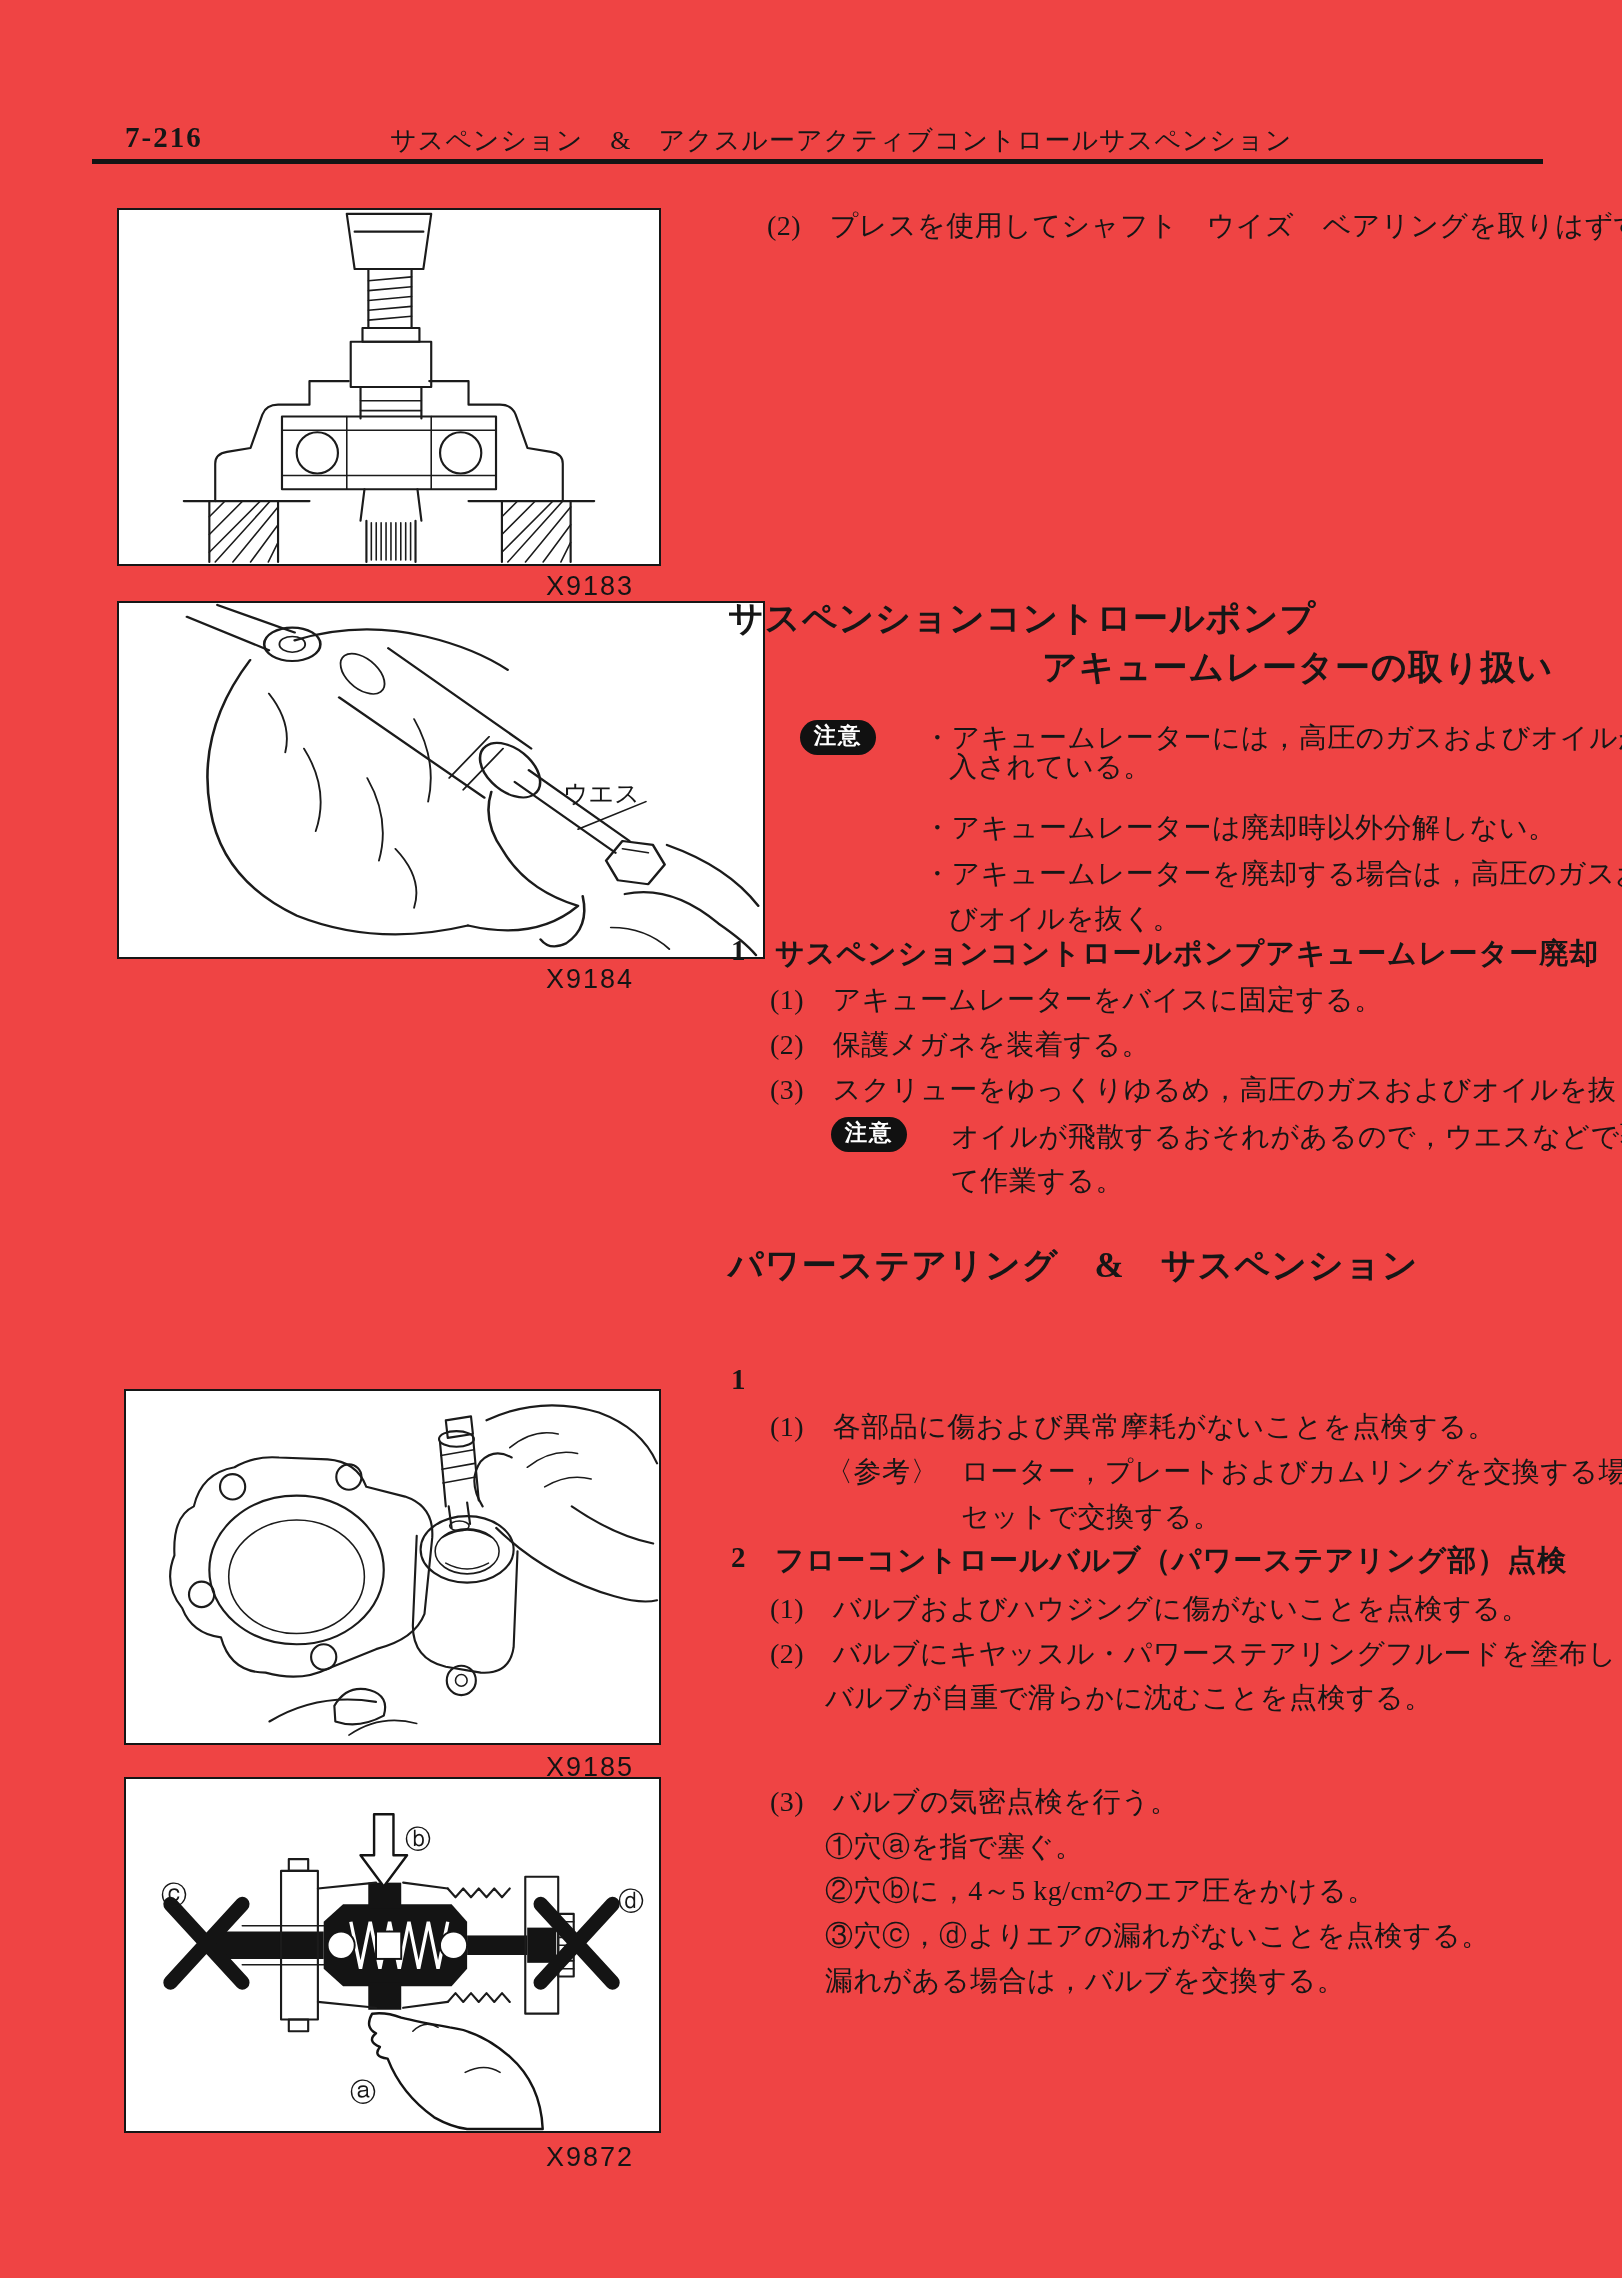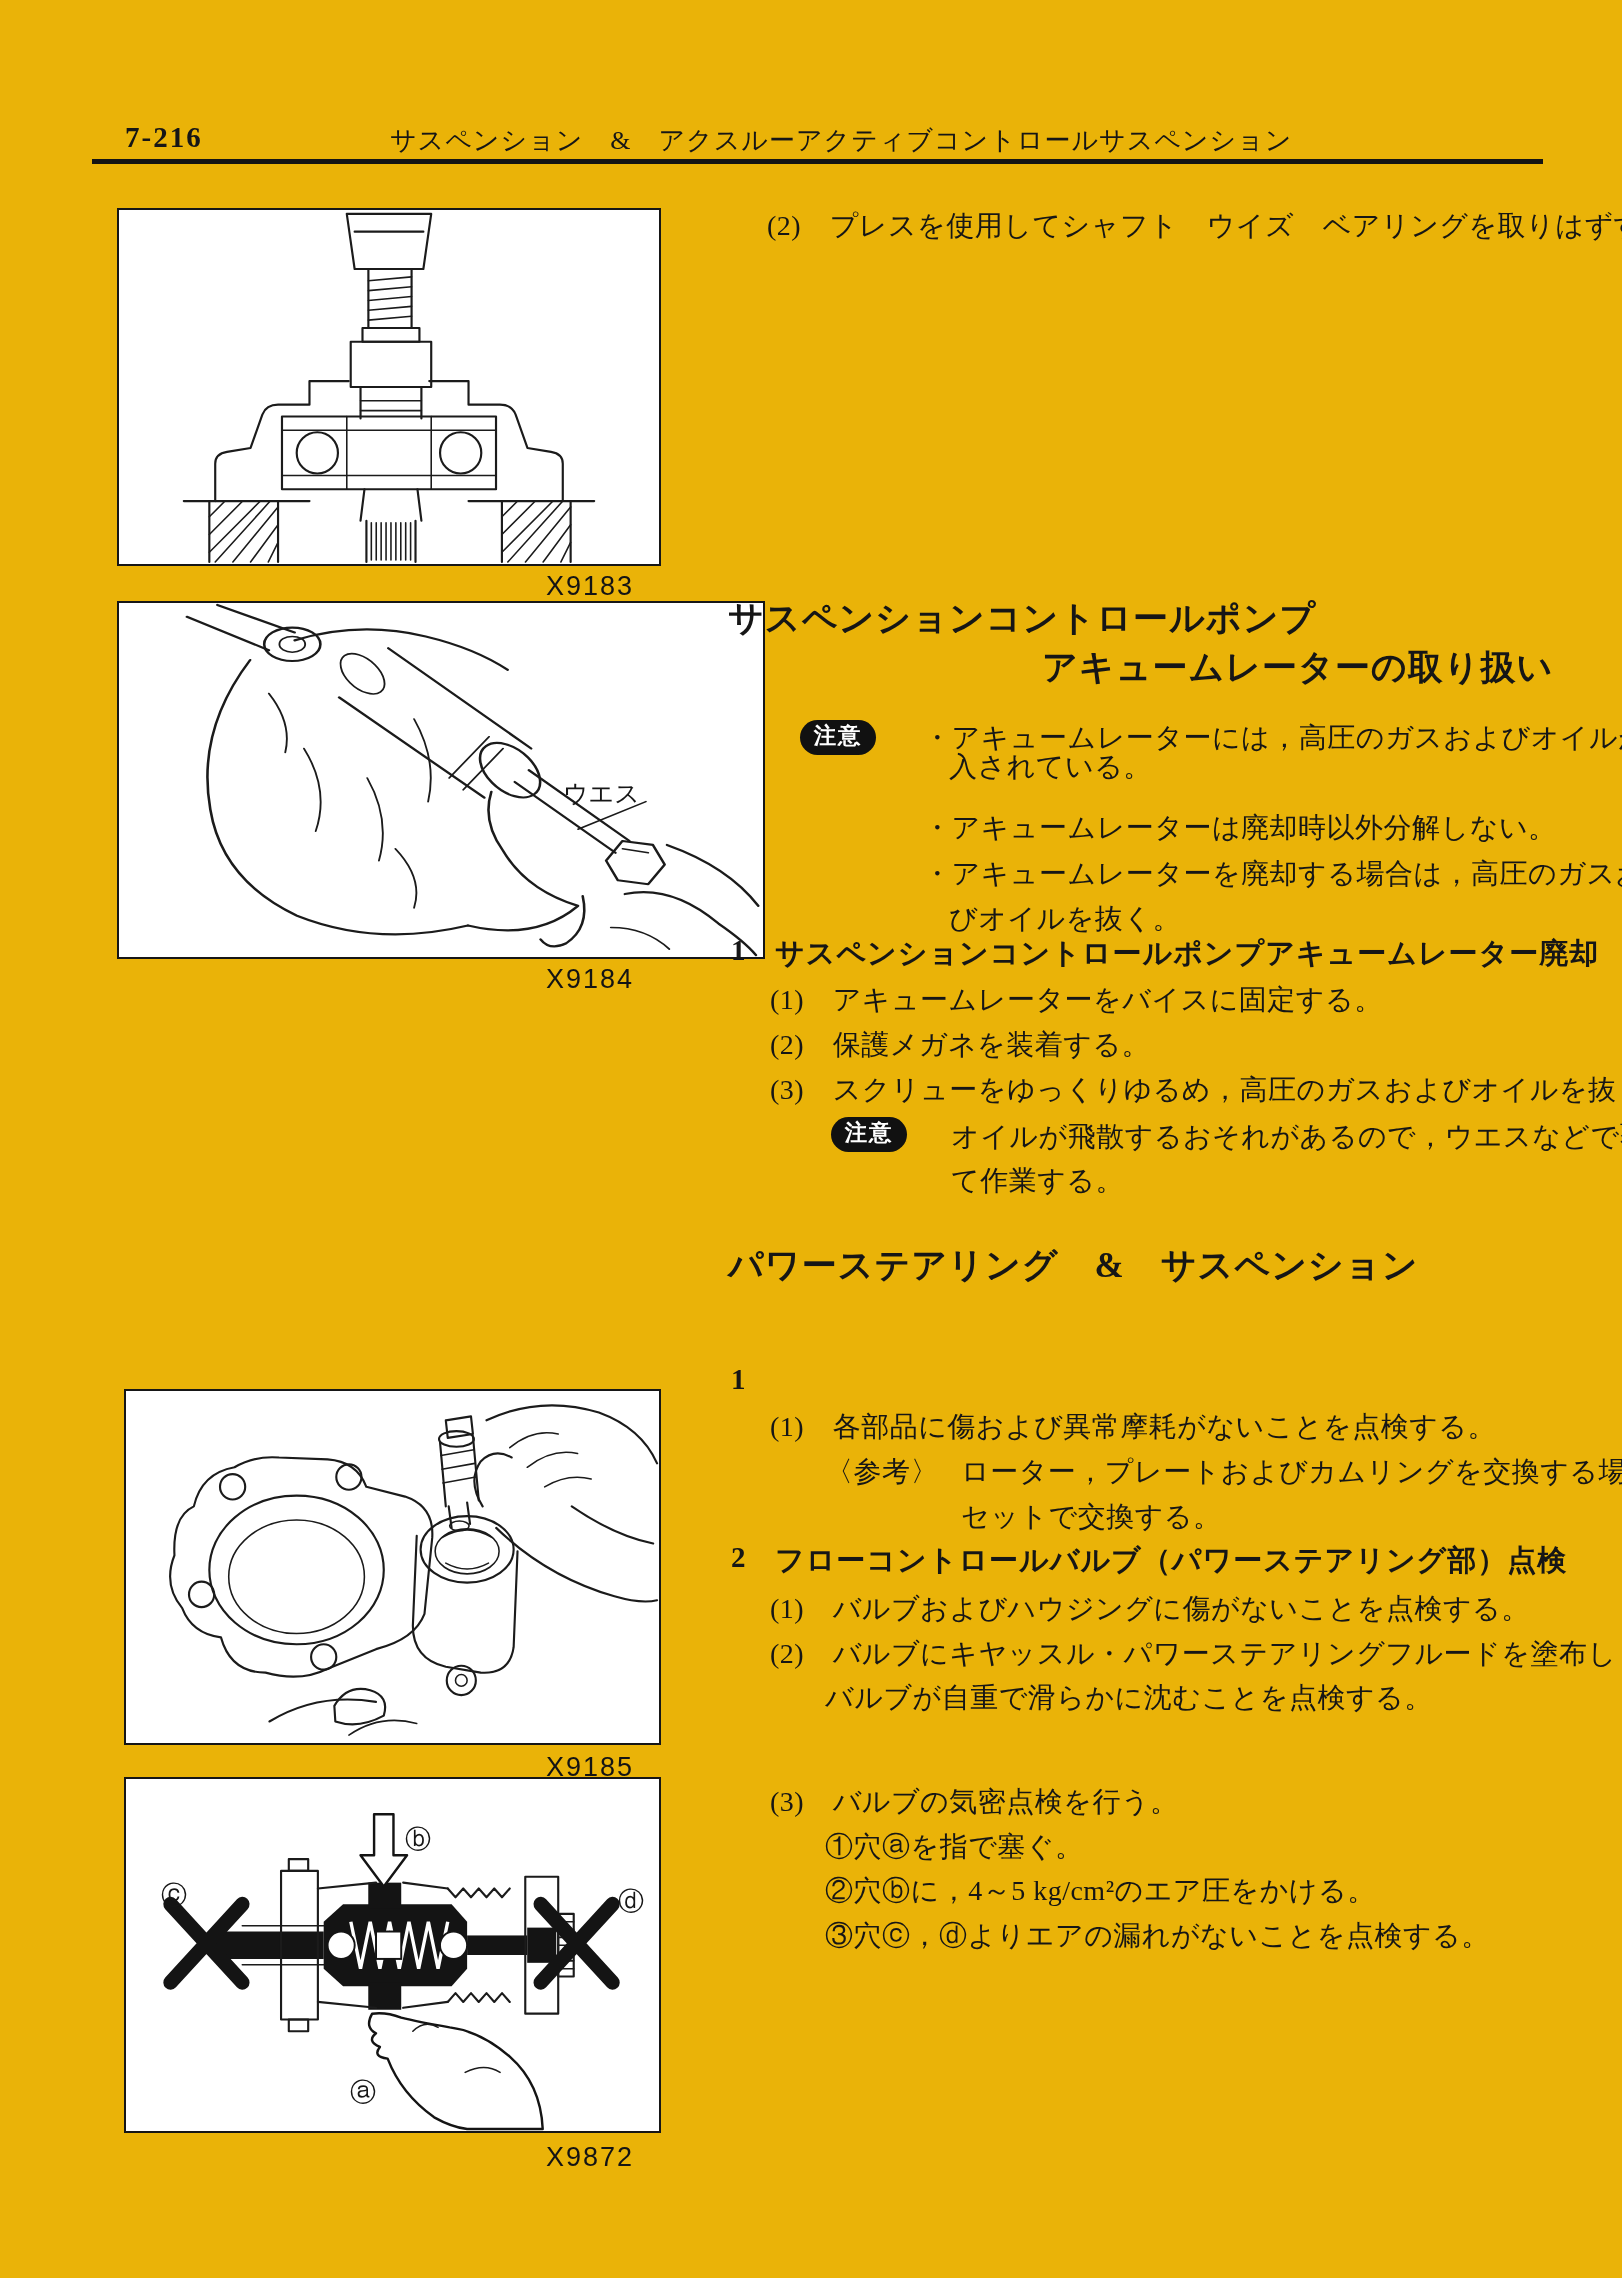--- a/index.html
+++ b/index.html
@@ -1,17 +1,17 @@
 <!DOCTYPE html>
 <html><head>
 <meta charset="utf-8">
 <style>
   html,body{margin:0;padding:0;background:#e8e8e4;}
   .page{
-    position:relative;width:1623px;height:2278px;background:#eab308;
+    position:relative;width:1623px;height:2278px;background:#ef4444;
     font-family:"Liberation Serif","DejaVu Serif",serif;color:#161616;
     overflow:hidden;margin:0 auto;
   }
   .abs{position:absolute;white-space:nowrap;}
   .pagenum{font-size:29px;font-weight:bold;letter-spacing:2px;}
   .htitle{font-size:26px;font-weight:normal;letter-spacing:1px;}
   .rule{position:absolute;background:#141414;}
   .t{position:absolute;font-size:28px;white-space:nowrap;letter-spacing:0.5px;}
   .tb{position:absolute;font-size:29px;font-weight:bold;white-space:nowrap;letter-spacing:1px;}
   .h{position:absolute;font-size:35px;font-weight:bold;white-space:nowrap;letter-spacing:1px;}
@@ -226,15 +226,16 @@
   <div class="tb" style="left:731px;top:1541px">2</div>
   <div class="tb" style="left:775px;top:1541px">フローコントロールバルブ（パワーステアリング部）点検</div>
   <div class="t" style="left:770px;top:1590px">(1)　バルブおよびハウジングに傷がないことを点検する。</div>
   <div class="t" style="left:770px;top:1635px">(2)　バルブにキヤッスル・パワーステアリングフルードを塗布し，</div>
   <div class="t" style="left:825px;top:1679px">バルブが自重で滑らかに沈むことを点検する。</div>
 
   <div class="t" style="left:770px;top:1783px">(3)　バルブの気密点検を行う。</div>
   <div class="t" style="left:825px;top:1828px">①穴ⓐを指で塞ぐ。</div>
   <div class="t" style="left:825px;top:1872px">②穴ⓑに，4～5 kg/cm²のエア圧をかける。</div>
   <div class="t" style="left:825px;top:1917px">③穴ⓒ，ⓓよりエアの漏れがないことを点検する。</div>
+  <div class="t" style="left:825px;top:1962px">漏れがある場合は，バルブを交換する。</div>
 
 </div>
 
 
 </body></html>

